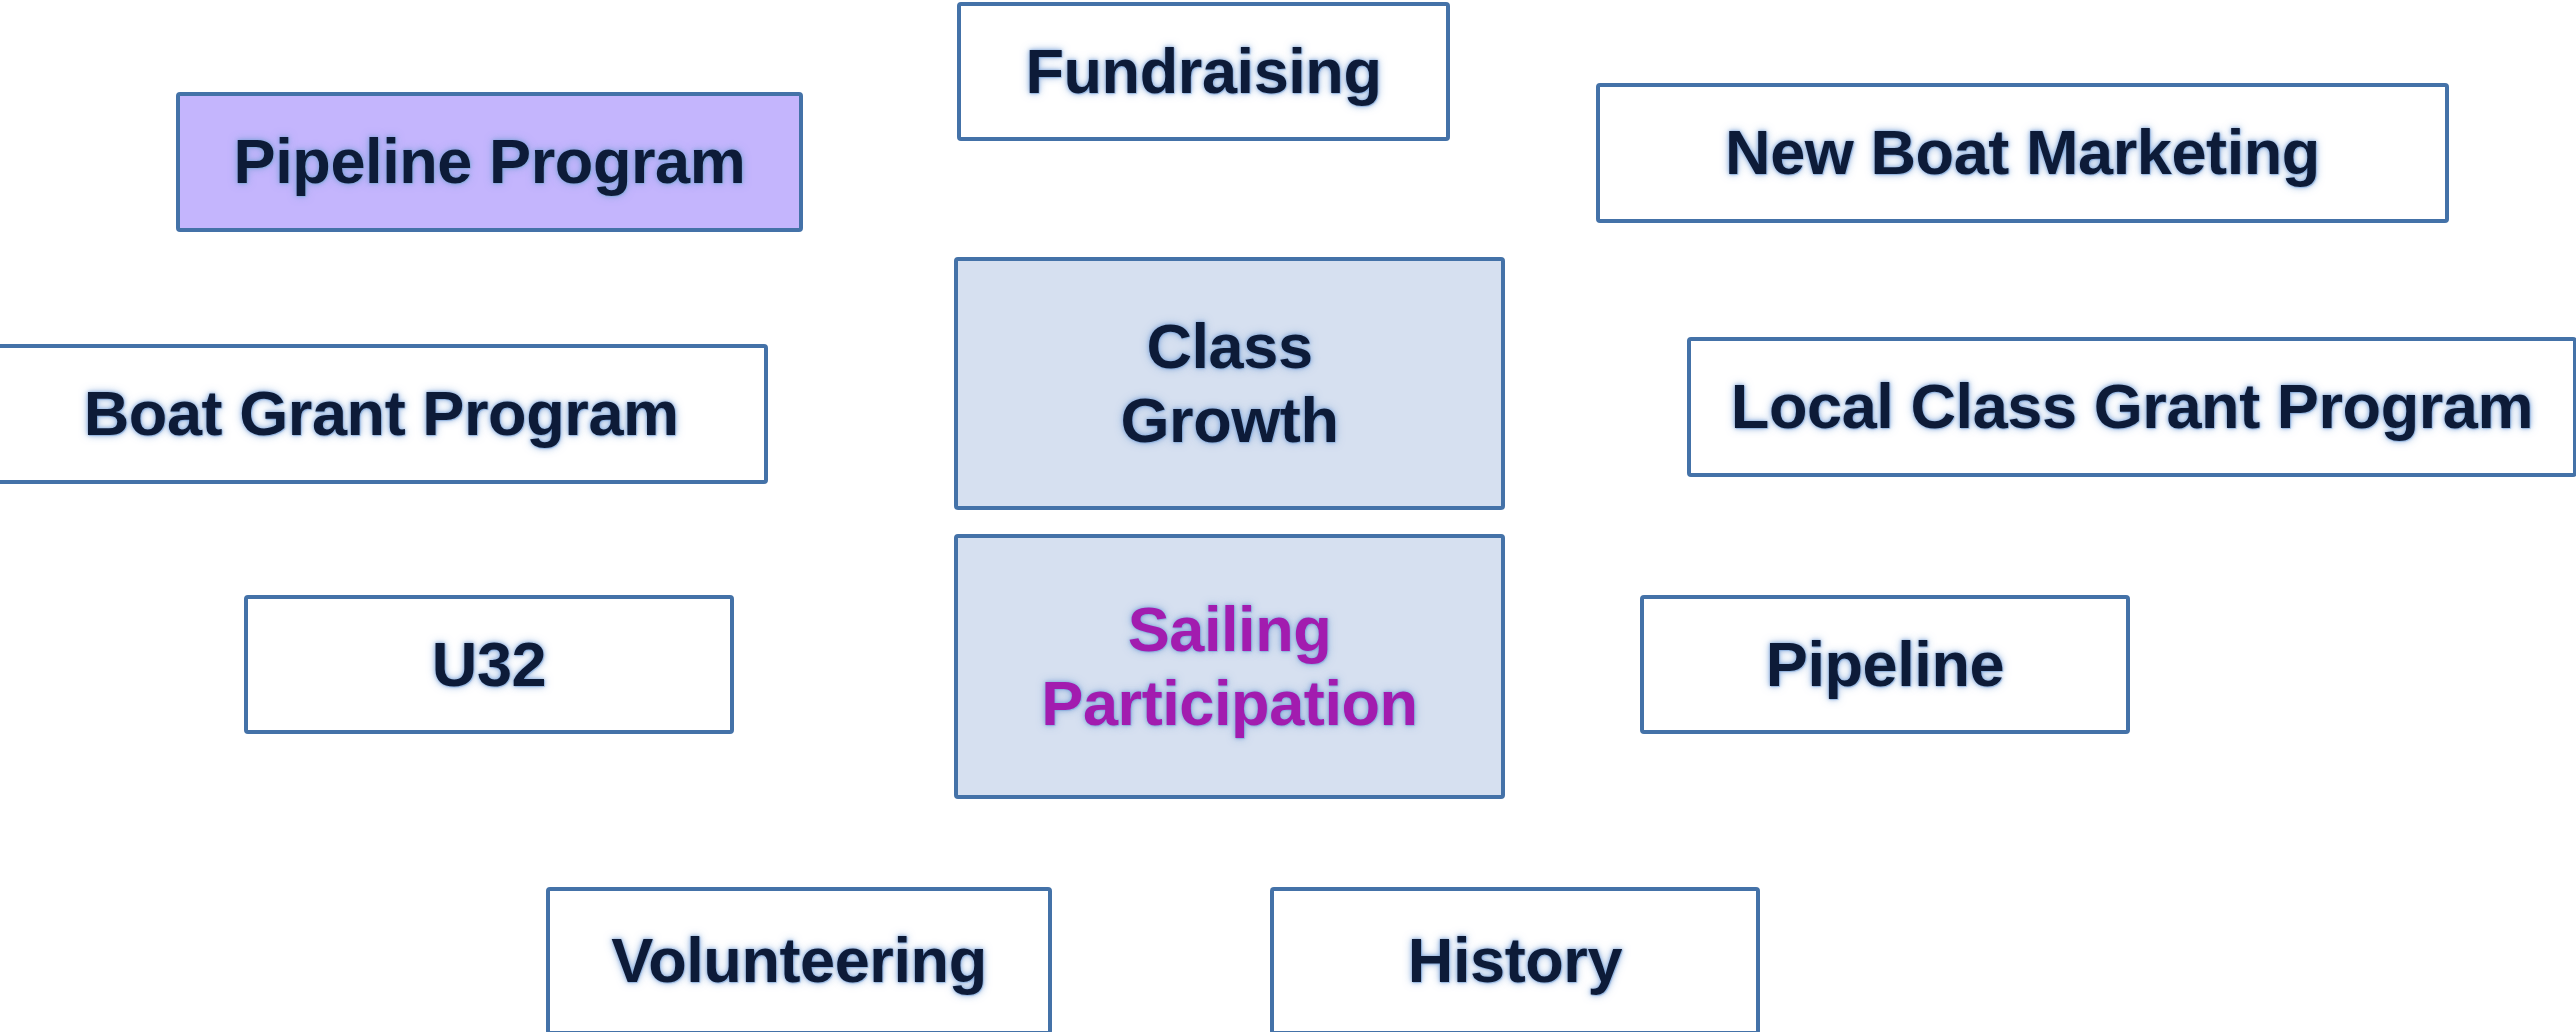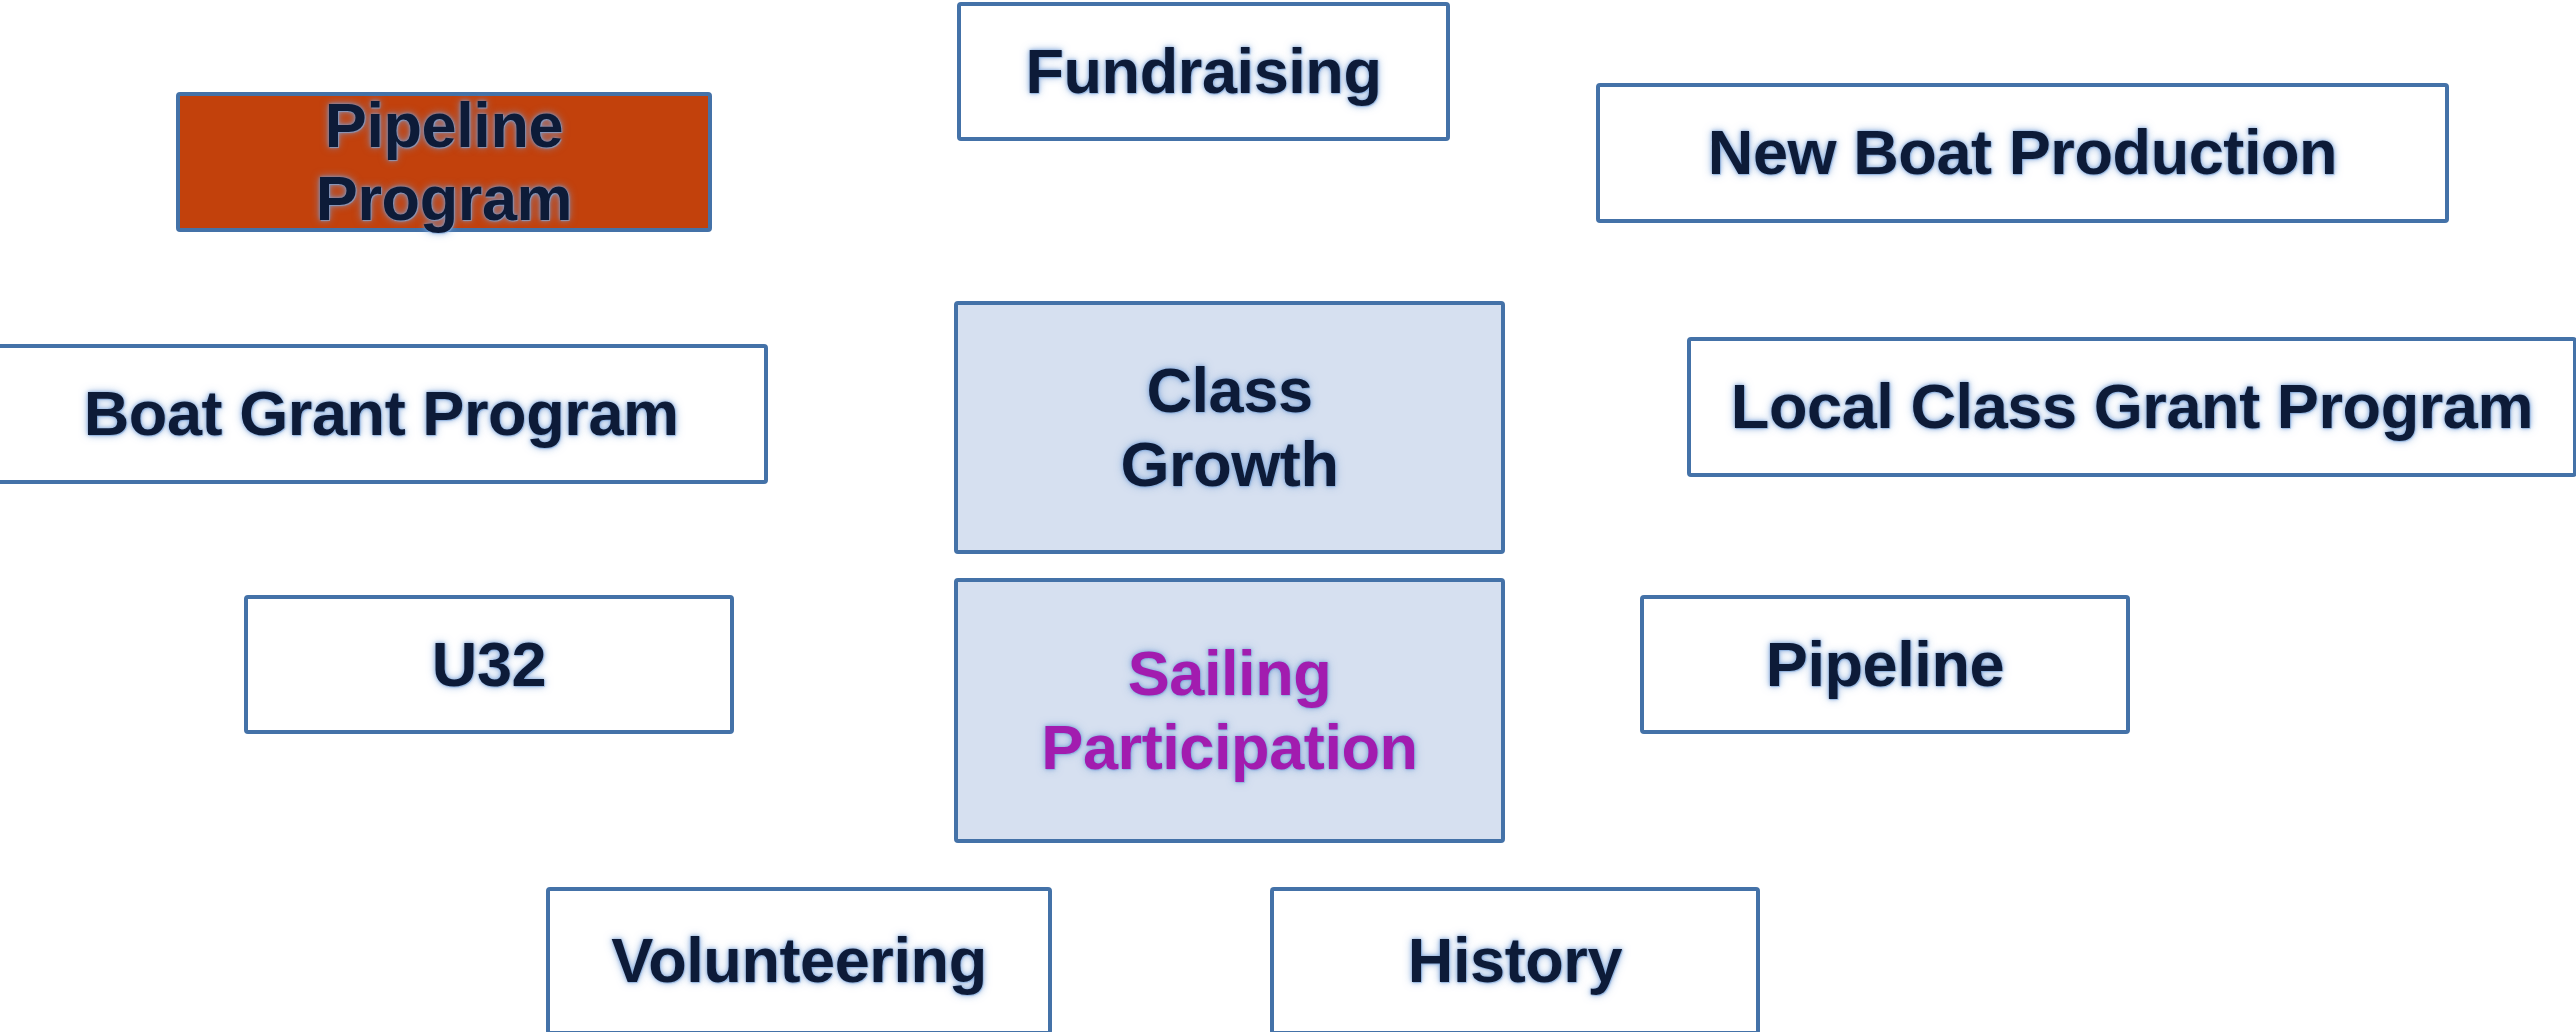--- a/index.html
+++ b/index.html
@@ -34,30 +34,29 @@
     letter-spacing: -0.4px;
     text-shadow:
        0 0 3.5px rgba(120,160,215,0.95),
        0 0 8px rgba(120,160,215,0.75),
        0.9px 0.9px 0 rgba(150,185,225,0.55);
     white-space: pre-line;
     padding: 0 8.8px;
   }
   .node.highlight {
     background: #D6E0F0;
-    margin-top: 44px;
   }
 </style>
 </head>
 <body>
 
 <div id="canvas" style="background: rgb(255, 255, 255);">
     <div class="node" style="left: 957px; top: 1.8px; width: 493px; height: 139px; font-size: 63px; border-color: rgb(68, 114, 168); color: rgb(13, 27, 56); background: rgb(255, 255, 255);">Fundraising</div>
-    <div class="node" style="left: 176px; top: 92px; width: 536px; height: 140px; font-size: 63px; border-color: rgb(68, 114, 168); color: rgb(13, 27, 56); background: #c2410c;">Pipeline Program</div>
-    <div class="node" style="left: 1596px; top: 83px; width: 853px; height: 140px; font-size: 63px; border-color: rgb(68, 114, 168); color: rgb(13, 27, 56); background: rgb(255, 255, 255);">New Boat Production</div>
+    <div class="node" style="left: 176px; top: 92px; width: 627px; height: 140px; font-size: 63px; border-color: rgb(68, 114, 168); color: rgb(13, 27, 56); background: #c4b5fd;">Pipeline Program</div>
+    <div class="node" style="left: 1596px; top: 83px; width: 853px; height: 140px; font-size: 63px; border-color: rgb(68, 114, 168); color: rgb(13, 27, 56); background: rgb(255, 255, 255);">New Boat Marketing</div>
     <div class="node" style="left: -5.3px; top: 344px; width: 773px; height: 140px; font-size: 63px; border-color: rgb(68, 114, 168); color: rgb(13, 27, 56); background: rgb(255, 255, 255);">Boat Grant Program</div>
     <div class="node highlight" style="left: 954px; top: 257px; width: 551px; height: 253px; font-size: 63px; border-color: rgb(68, 114, 168); color: rgb(13, 27, 56); background: rgb(214, 224, 240);">Class
 Growth</div>
     <div class="node" style="left: 1687px; top: 337px; width: 890px; height: 140px; font-size: 63px; border-color: rgb(68, 114, 168); color: rgb(13, 27, 56); background: rgb(255, 255, 255);">Local Class Grant Program</div>
     <div class="node" style="left: 244px; top: 595px; width: 490px; height: 139px; font-size: 63px; border-color: rgb(68, 114, 168); color: rgb(13, 27, 56); background: rgb(255, 255, 255);">U32</div>
     <div class="node highlight" style="left: 954px; top: 534px; width: 551px; height: 265px; font-size: 63px; border-color: rgb(68, 114, 168); color: #a21caf; background: rgb(214, 224, 240);">Sailing
 Participation</div>
     <div class="node" style="left: 1640px; top: 595px; width: 490px; height: 139px; font-size: 63px; border-color: rgb(68, 114, 168); color: rgb(13, 27, 56); background: rgb(255, 255, 255);">Pipeline</div>
     <div class="node" style="left: 546px; top: 887px; width: 506px; height: 148px; font-size: 63px; border-color: rgb(68, 114, 168); color: rgb(13, 27, 56); background: rgb(255, 255, 255);">Volunteering</div>
     <div class="node" style="left: 1270px; top: 887px; width: 490px; height: 148px; font-size: 63px; border-color: rgb(68, 114, 168); color: rgb(13, 27, 56); background: rgb(255, 255, 255);">History</div>

